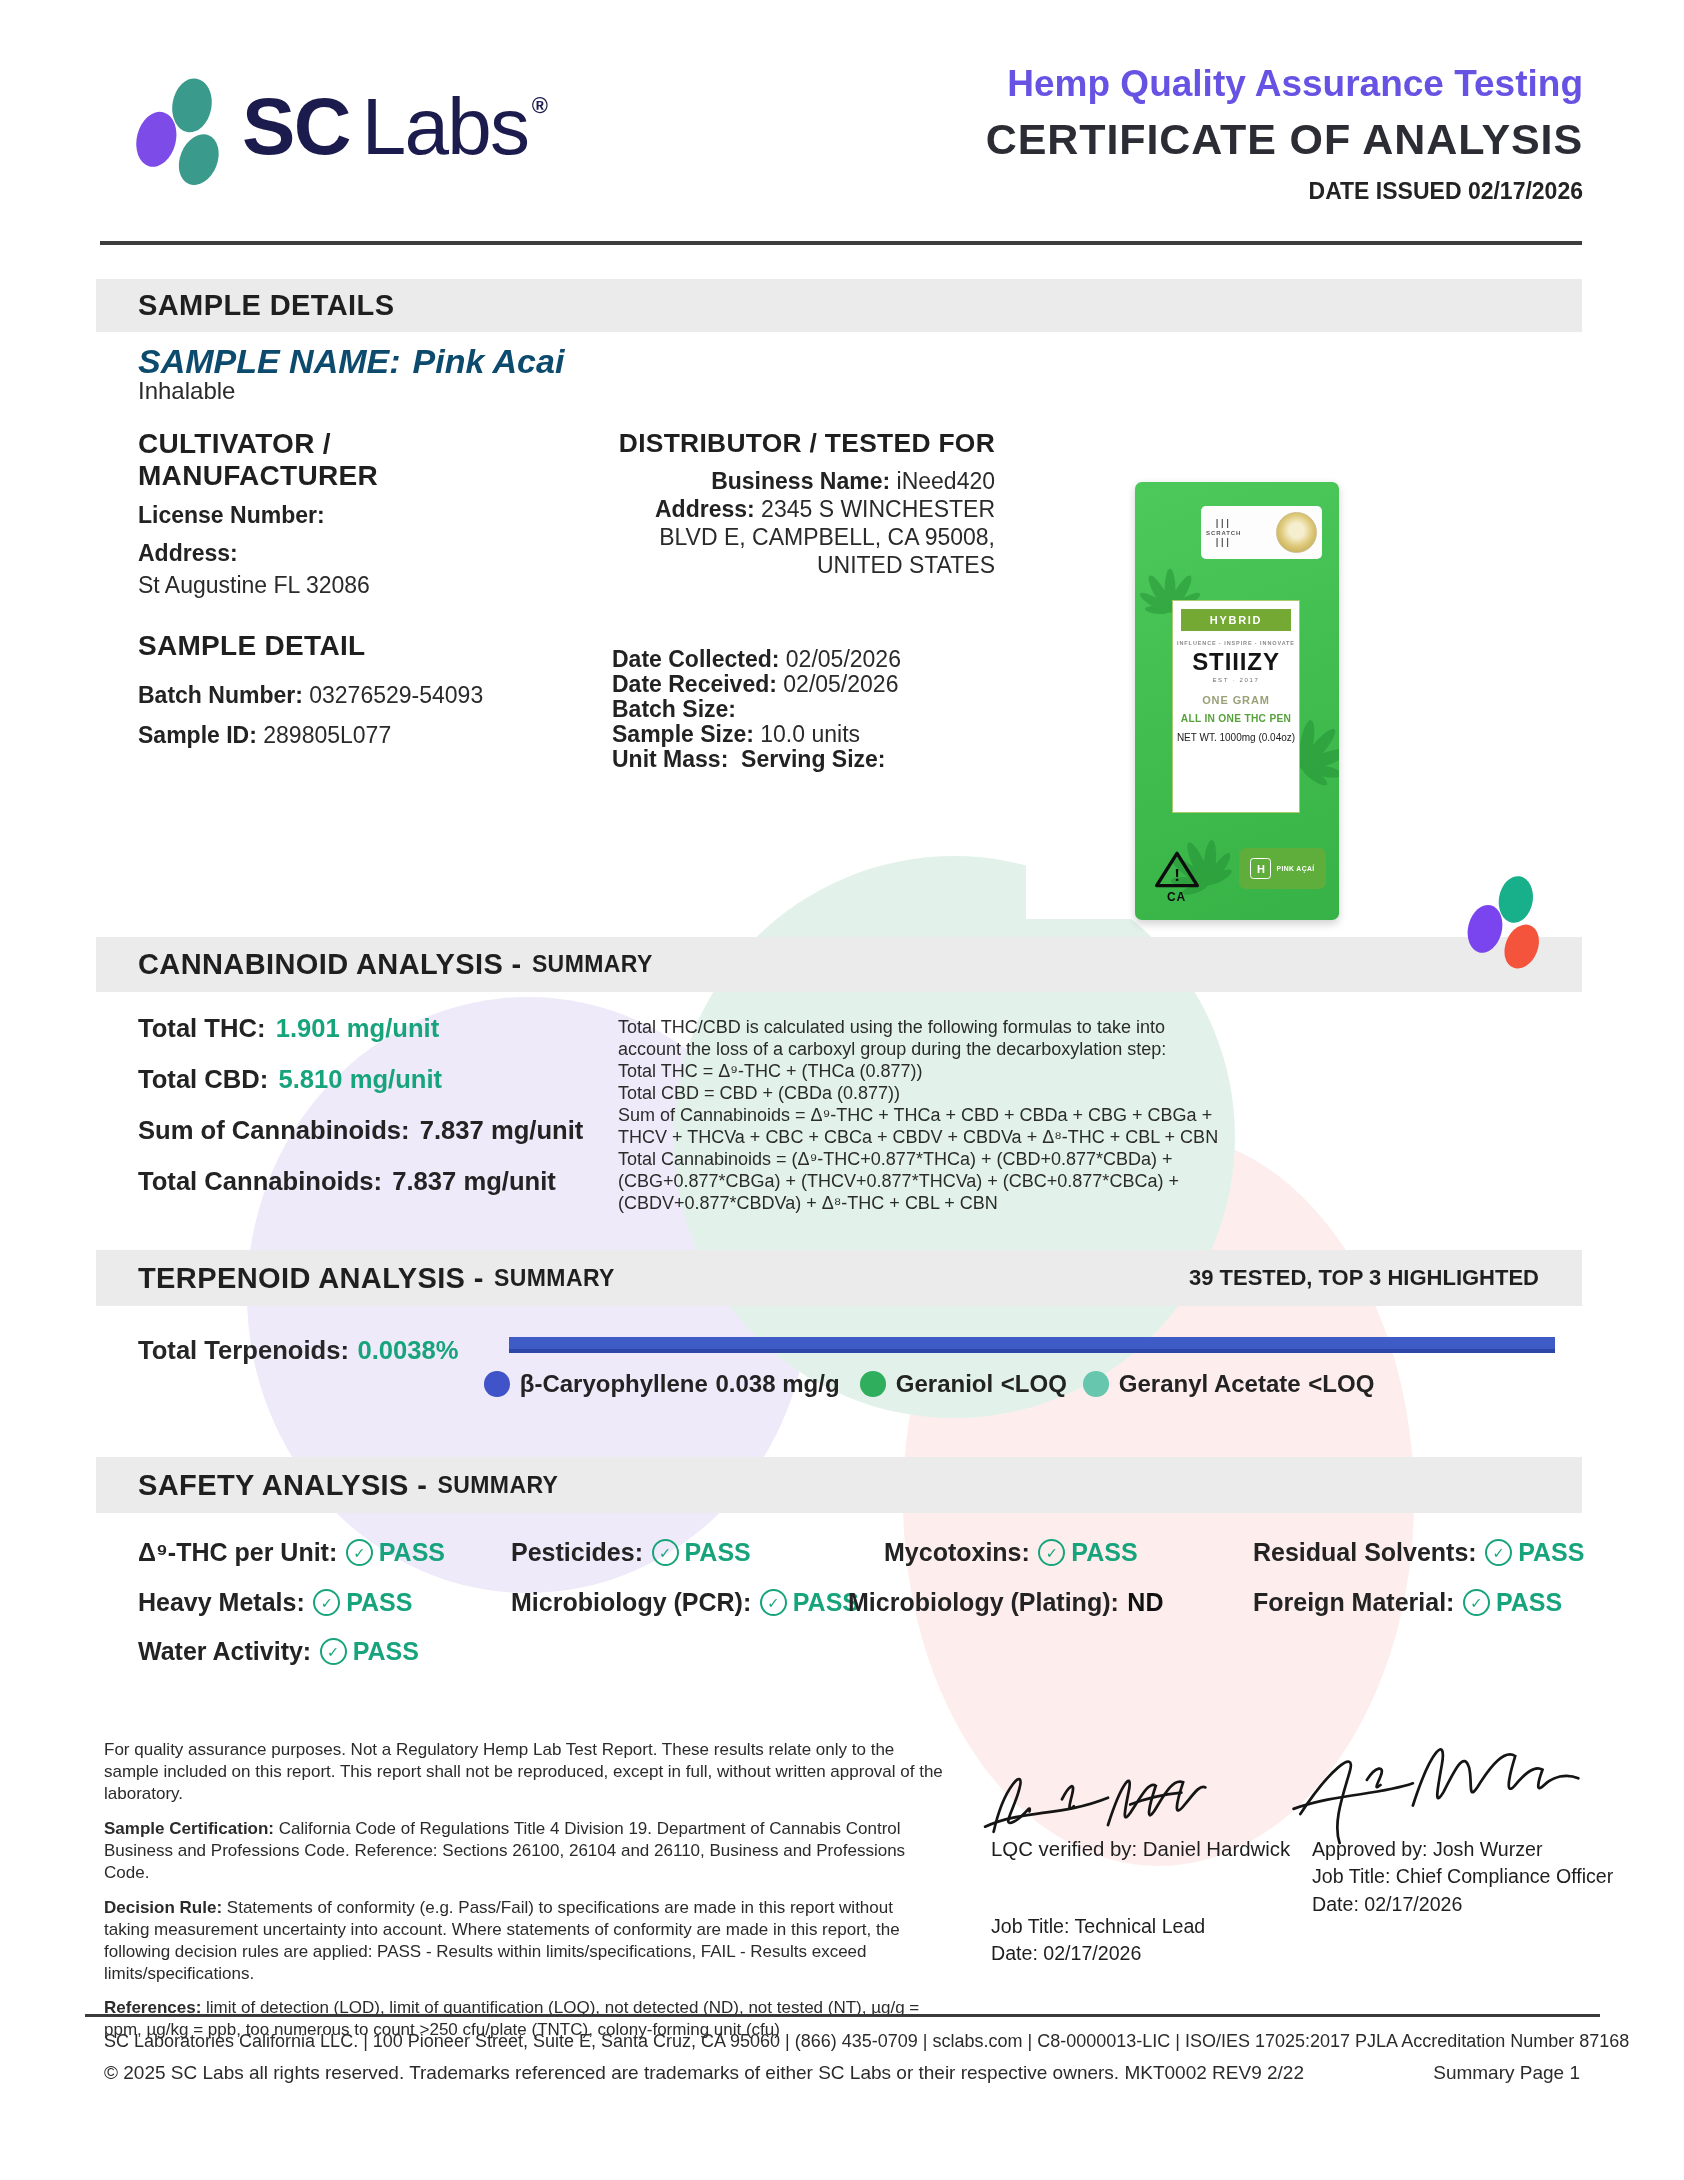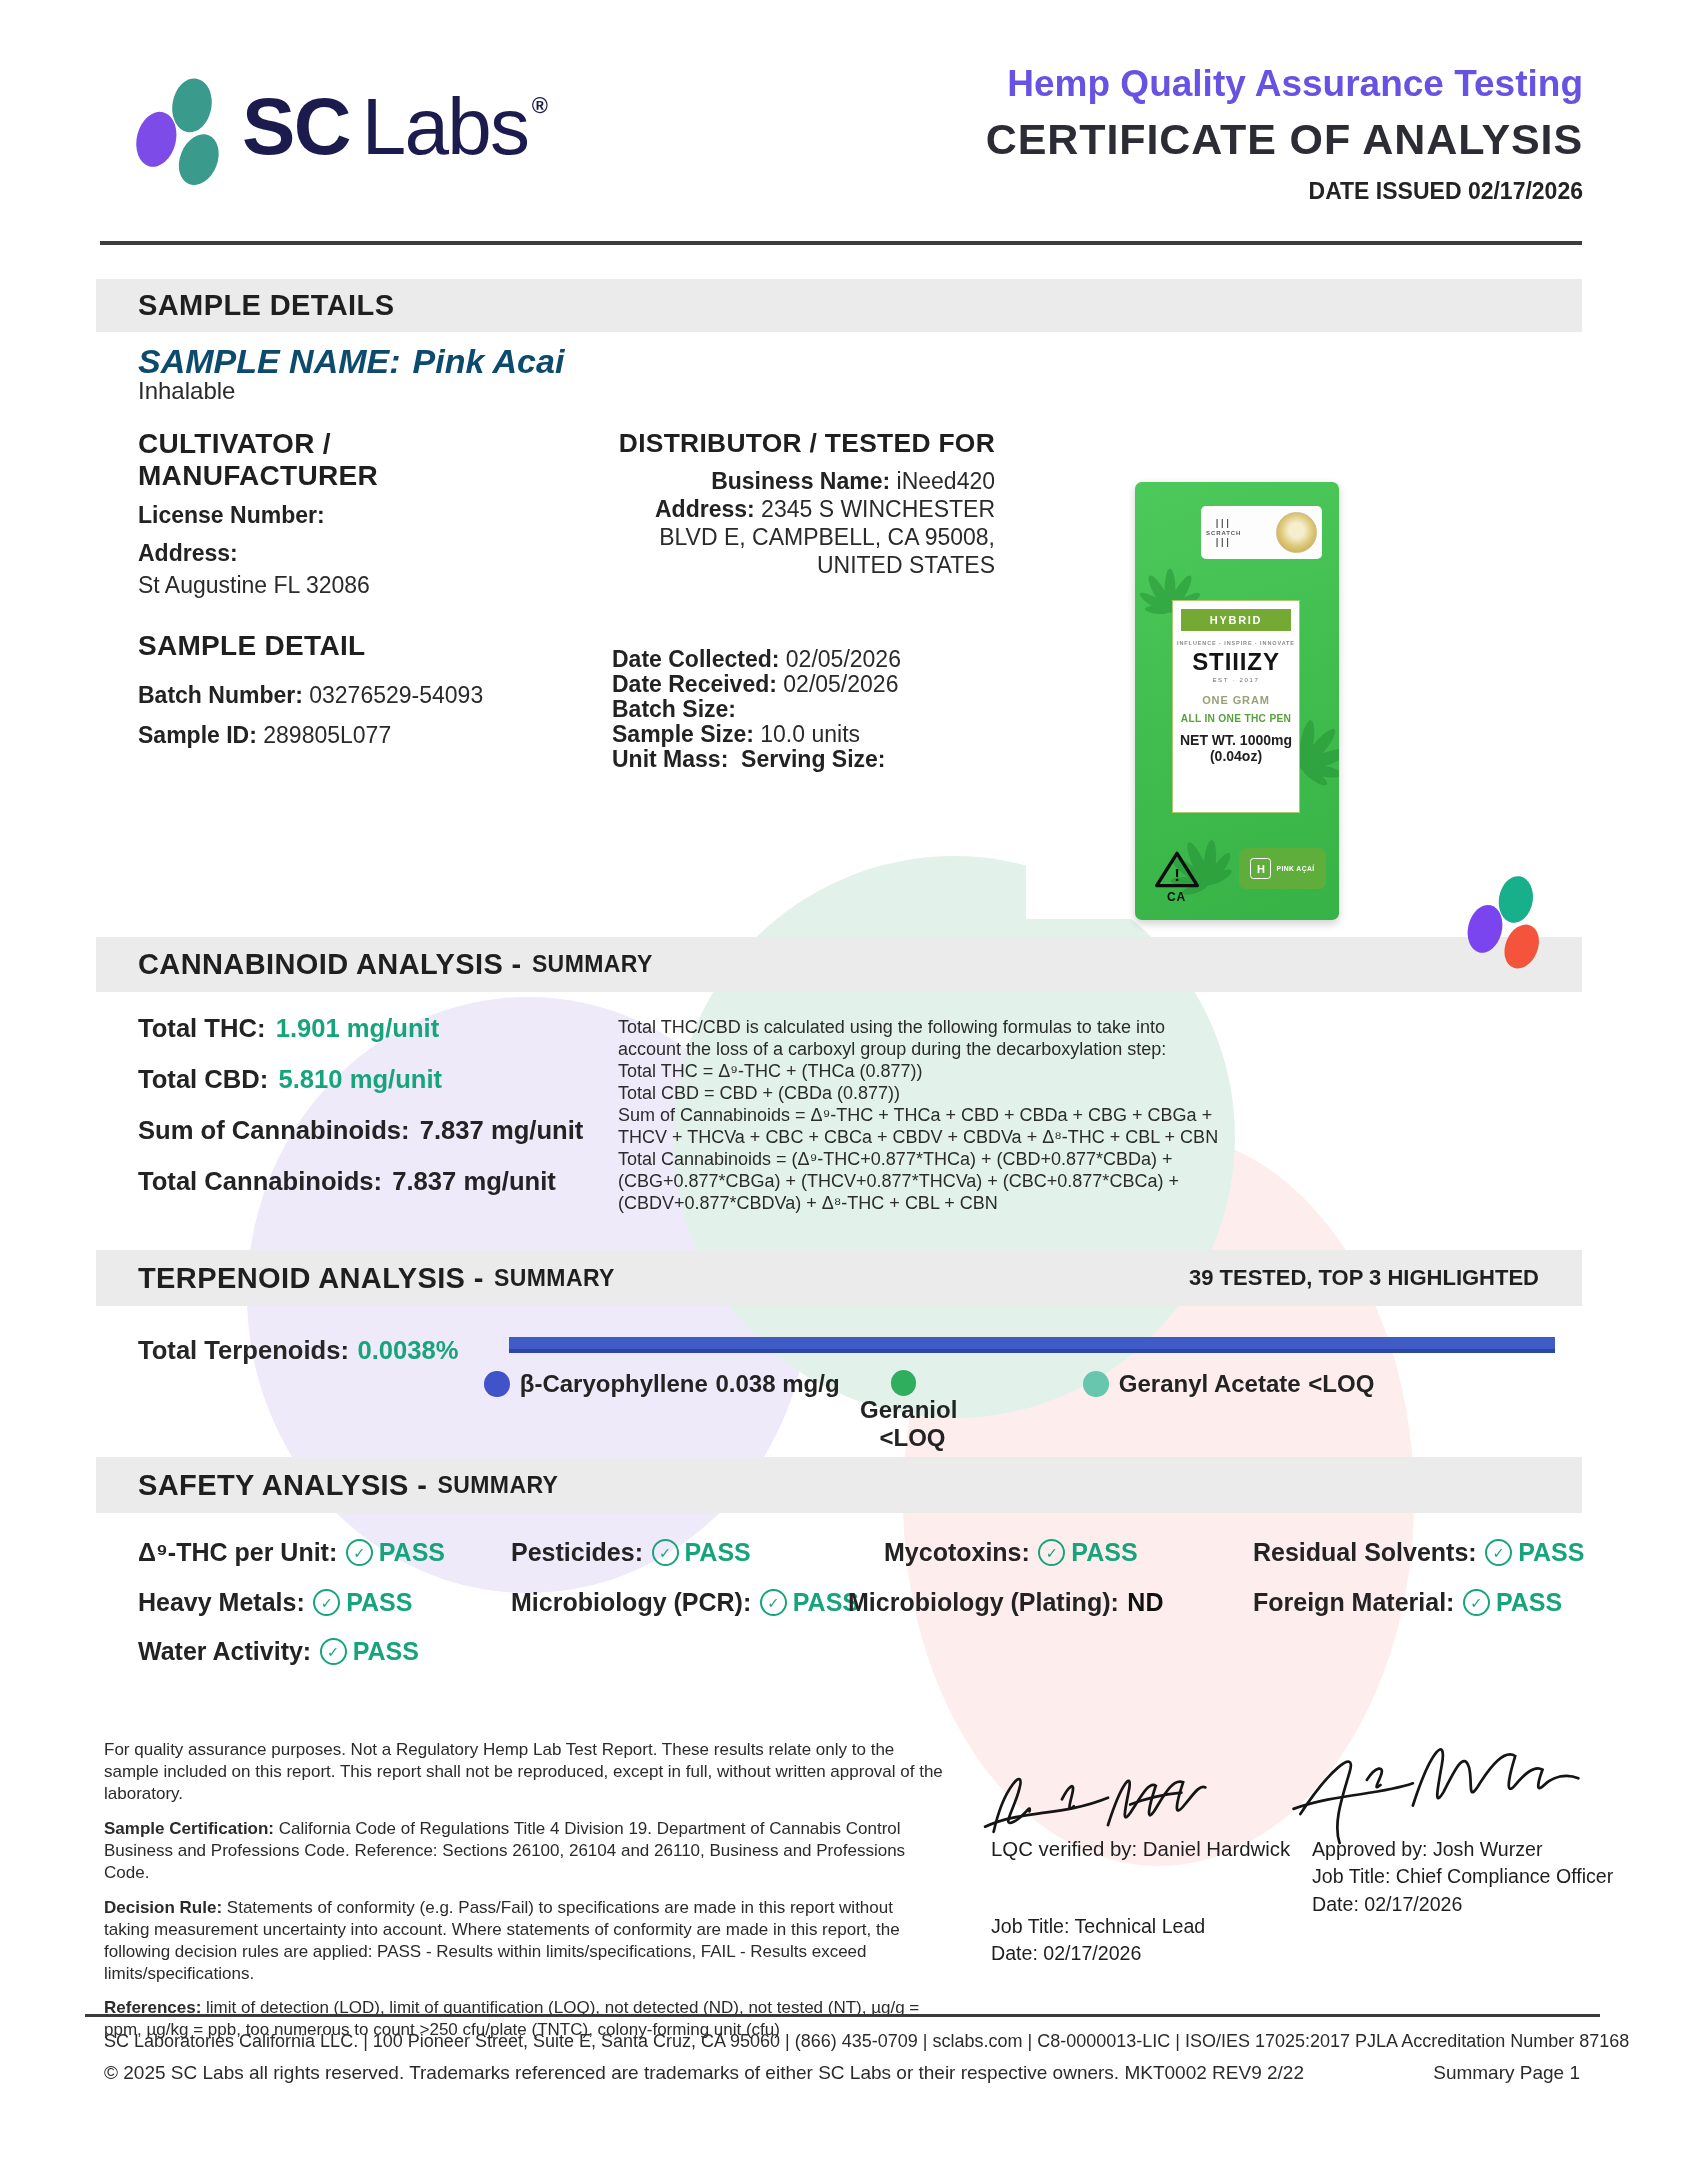--- a/index.html
+++ b/index.html
@@ -49,21 +49,21 @@
         border:1.7px solid #cdbd8a;box-sizing:border-box;}
   .plabel{position:absolute;left:37px;top:118px;width:128px;height:213px;background:#ffffff;border:1.7px solid #a9cb70;
           box-sizing:border-box;text-align:center;}
   .hyband{margin:7.7px 7.7px 0 7.7px;height:22px;background:#74a933;color:#fff;font-size:11px;font-weight:800;
           letter-spacing:1.7px;display:flex;align-items:center;justify-content:center;}
   .tagline{margin-top:9.4px;font-size:5.5px;letter-spacing:0.9px;color:#8a8a8a;font-weight:700;}
   .stz{margin-top:1.7px;font-size:24px;font-weight:800;letter-spacing:0.9px;color:#141414;}
   .est{font-size:6px;color:#6f6f6f;letter-spacing:1.7px;margin-top:0.9px;}
   .onegram{margin-top:11px;font-size:11px;color:#9aa078;letter-spacing:0.9px;font-weight:600;}
   .aio{margin-top:7.7px;font-size:10.2px;font-weight:800;color:#57a13b;letter-spacing:0.3px;}
-  .netwt{margin-top:7.7px;font-size:14px;font-weight:700;color:#202020;}
+  .netwt{margin-top:7.7px;font-size:10px;font-weight:400;color:#202020;}
   .camark{position:absolute;left:17px;top:368px;width:49px;text-align:center;color:#0d0d0d;}
   .camark .ca{font-size:12px;font-weight:800;margin-top:-1.7px;letter-spacing:0.9px;}
   .hbadge{position:absolute;left:104px;top:366px;width:87px;height:41px;background:#5fae3c;border-radius:6.8px;
           display:flex;align-items:center;justify-content:center;gap:5.1px;}
   .hbadge .hbx{width:19px;height:19px;border:1.7px solid #fff;border-radius:3.4px;color:#fff;font-size:11px;font-weight:800;
           display:flex;align-items:center;justify-content:center;}
   .hbadge .flav{color:#fff;font-size:6.8px;font-weight:800;letter-spacing:0.4px;white-space:nowrap;}
   .minimark{position:absolute;left:1467px;top:876px;z-index:3;}
   
   .cnrow{position:absolute;left:138px;font-size:25.6px;font-weight:800;color:#232323;white-space:nowrap;z-index:3;}
@@ -248,21 +248,21 @@
     <span class="bar-sub">SUMMARY</span>
     <span class="bar-note">39 TESTED, TOP 3 HIGHLIGHTED</span>
   </div>
   <div class="terp-total"><b>Total Terpenoids:</b><span class="val teal">0.0038%</span></div>
   <div class="terpbar" style="background: rgb(63, 91, 198);"></div>
   <div class="legend-item" style="left:484px;">
     <span class="dot" style="background: rgb(64, 83, 200);"></span>
     <span>β-Caryophyllene</span>
       <span class="lval">0.038 mg/g</span>
   </div>
-  <div class="legend-item" style="left:860px;flex-direction:column;">
+  <div class="legend-item" style="left:860px;">
     <span class="dot" style="background: rgb(47, 174, 94);"></span>
     <span>Geraniol</span>
       <span class="lval">&lt;LOQ</span>
   </div>
   <div class="legend-item" style="left:1083px;">
     <span class="dot" style="background: rgb(102, 198, 174);"></span>
     <span>Geranyl Acetate</span>
       <span class="lval">&lt;LOQ</span>
   </div>
 

